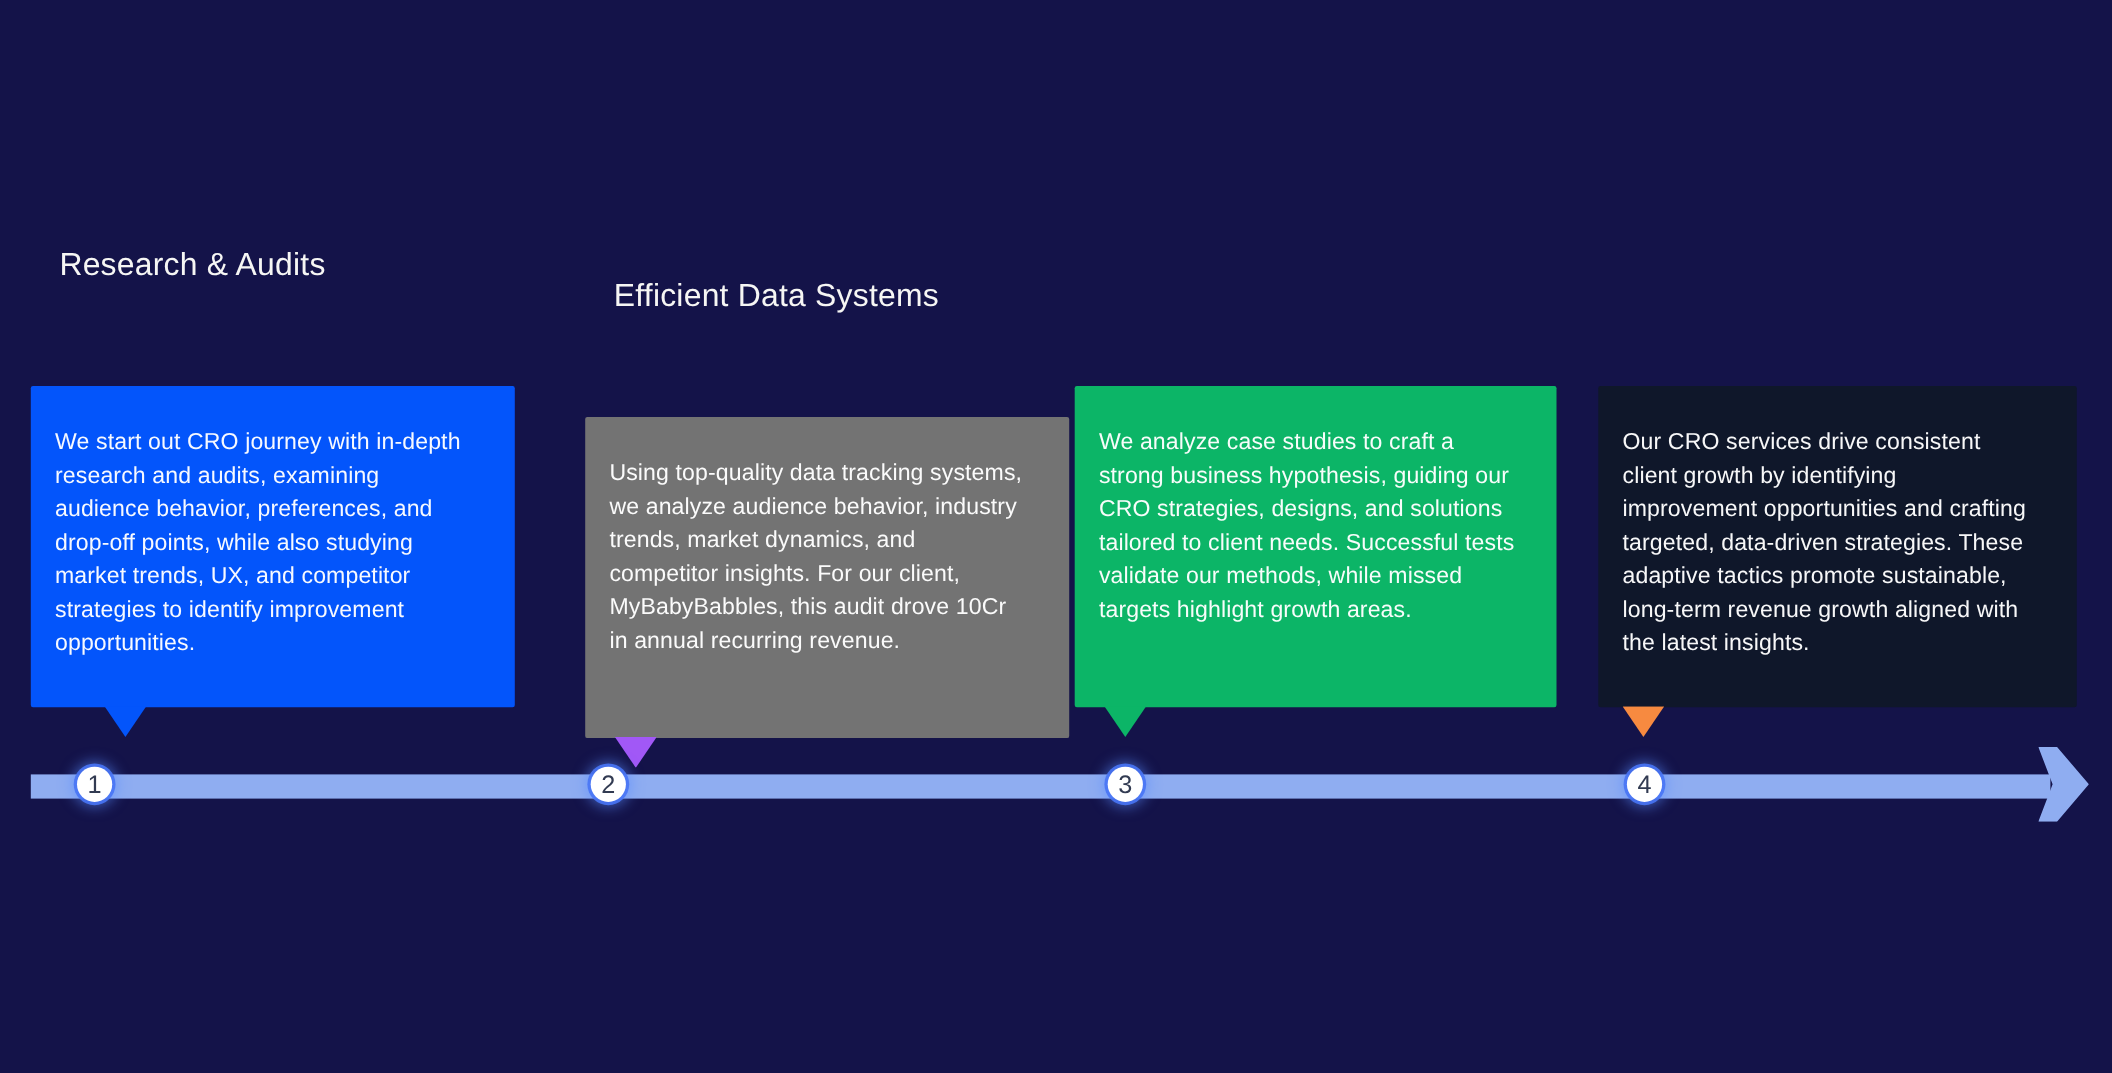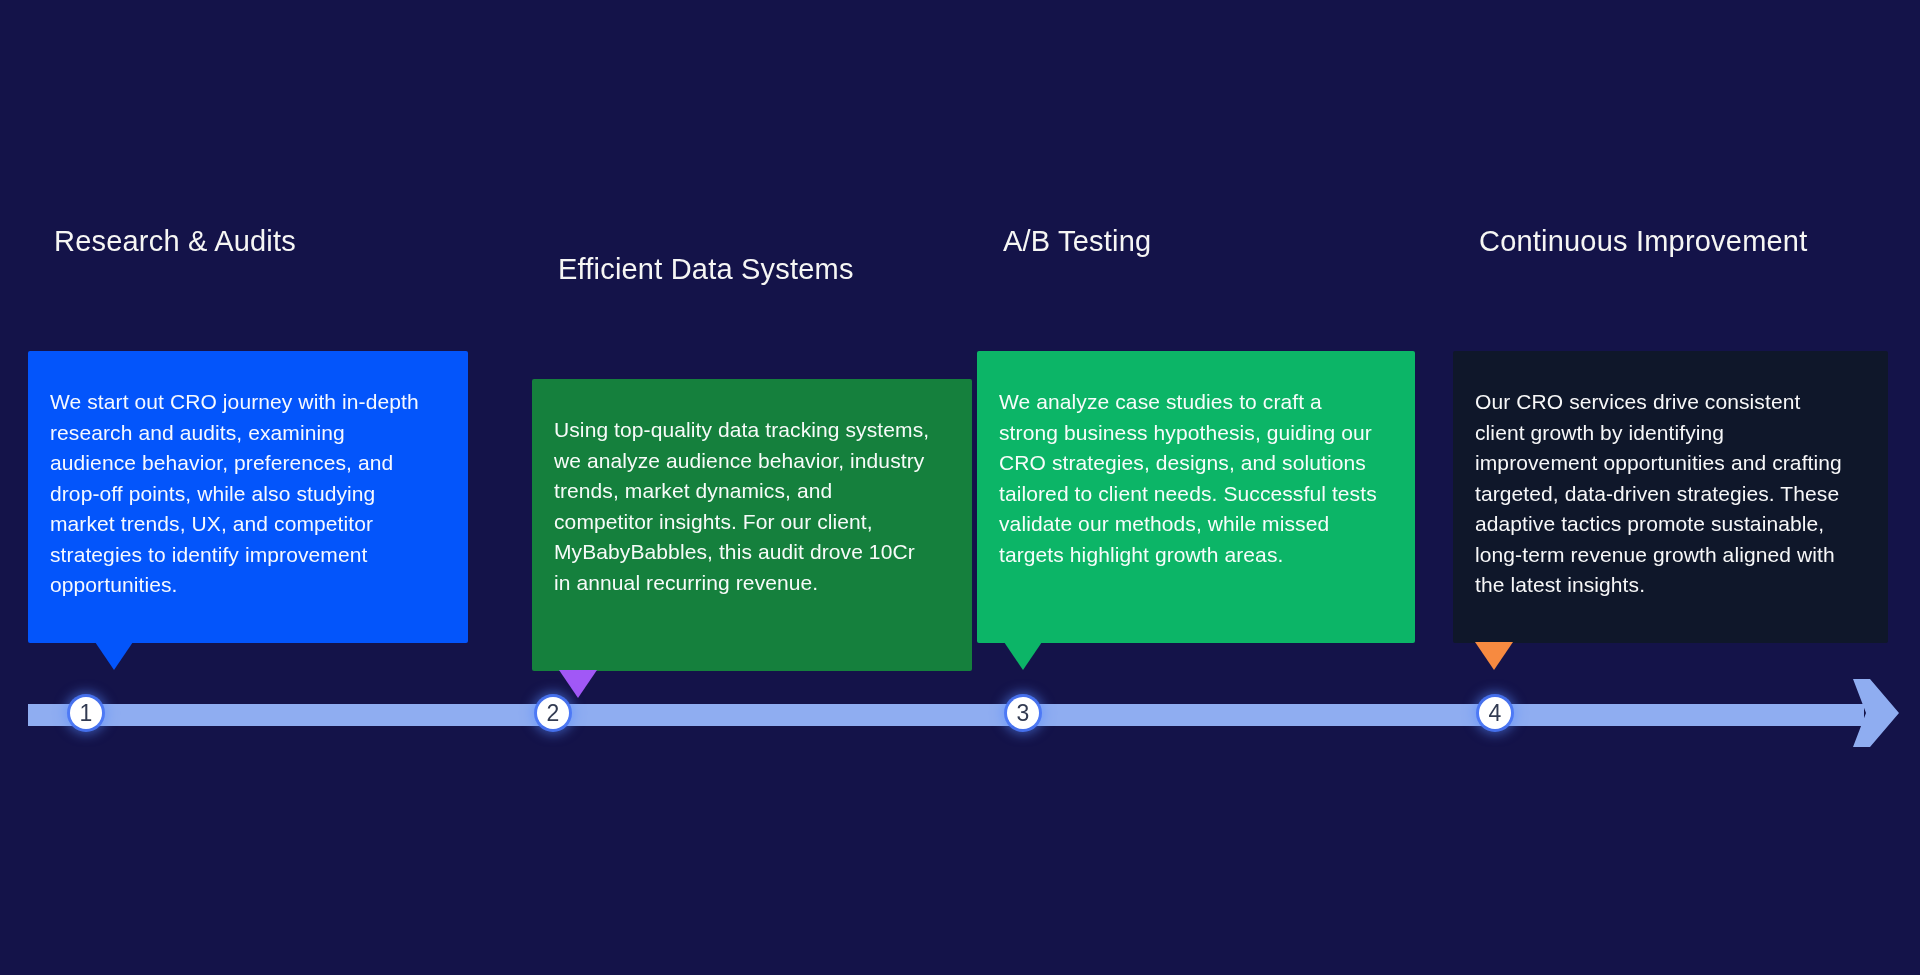--- a/index.html
+++ b/index.html
@@ -95,36 +95,34 @@
   <div class="step-col" style="left:28px; width:440px;">
     <div class="step-title">Research &amp; Audits</div>
     <div class="bubble" style="background-color: rgb(3, 85, 251);">
       <div class="bubble-text">We start out CRO journey with in-depth research and audits, examining audience behavior, preferences, and drop-off points, while also studying market trends, UX, and competitor strategies to identify improvement opportunities.</div>
     </div>
     <div class="bubble-tail" style="left: 67px; background-color: rgb(3, 85, 251);"></div>
   </div>
 
   <div class="step-col" style="left:532px; width:440px;margin-top:28px;">
     <div class="step-title">Efficient Data Systems</div>
-    <div class="bubble" style="background-color: #15803d;">
+    <div class="bubble" style="background-color: #737373;">
       <div class="bubble-text">Using top-quality data tracking systems, we analyze audience behavior, industry trends, market dynamics, and competitor insights. For our client, MyBabyBabbles, this audit drove 10Cr in annual recurring revenue.</div>
     </div>
     <div class="bubble-tail" style="left: 27px; background-color: rgb(161, 88, 246);"></div>
   </div>
 
   <div class="step-col" style="left:977px; width:438px;">
-    <div class="step-title">A/B Testing</div>
     <div class="bubble" style="background-color: rgb(12, 181, 103);">
       <div class="bubble-text">We analyze case studies to craft a strong business hypothesis, guiding our CRO strategies, designs, and solutions tailored to client needs. Successful tests validate our methods, while missed targets highlight growth areas.</div>
     </div>
     <div class="bubble-tail" style="left: 27px; background-color: rgb(12, 181, 103);"></div>
   </div>
 
   <div class="step-col" style="left:1453px; width:435px;">
-    <div class="step-title">Continuous Improvement</div>
     <div class="bubble" style="background-color: #0f172a;">
       <div class="bubble-text">Our CRO services drive consistent client growth by identifying improvement opportunities and crafting targeted, data-driven strategies. These adaptive tactics promote sustainable, long-term revenue growth aligned with the latest insights.</div>
     </div>
     <div class="bubble-tail" style="left: 22px; background-color: rgb(247, 138, 64);"></div>
   </div>
 
   <div class="timeline-bar" style="background-color: rgb(143, 173, 241);"></div>
 
   <div class="timeline-arrowhead" style="color: rgb(143, 173, 241);">
     <svg width="46" height="68" viewBox="0 0 46 68" aria-hidden="true">

